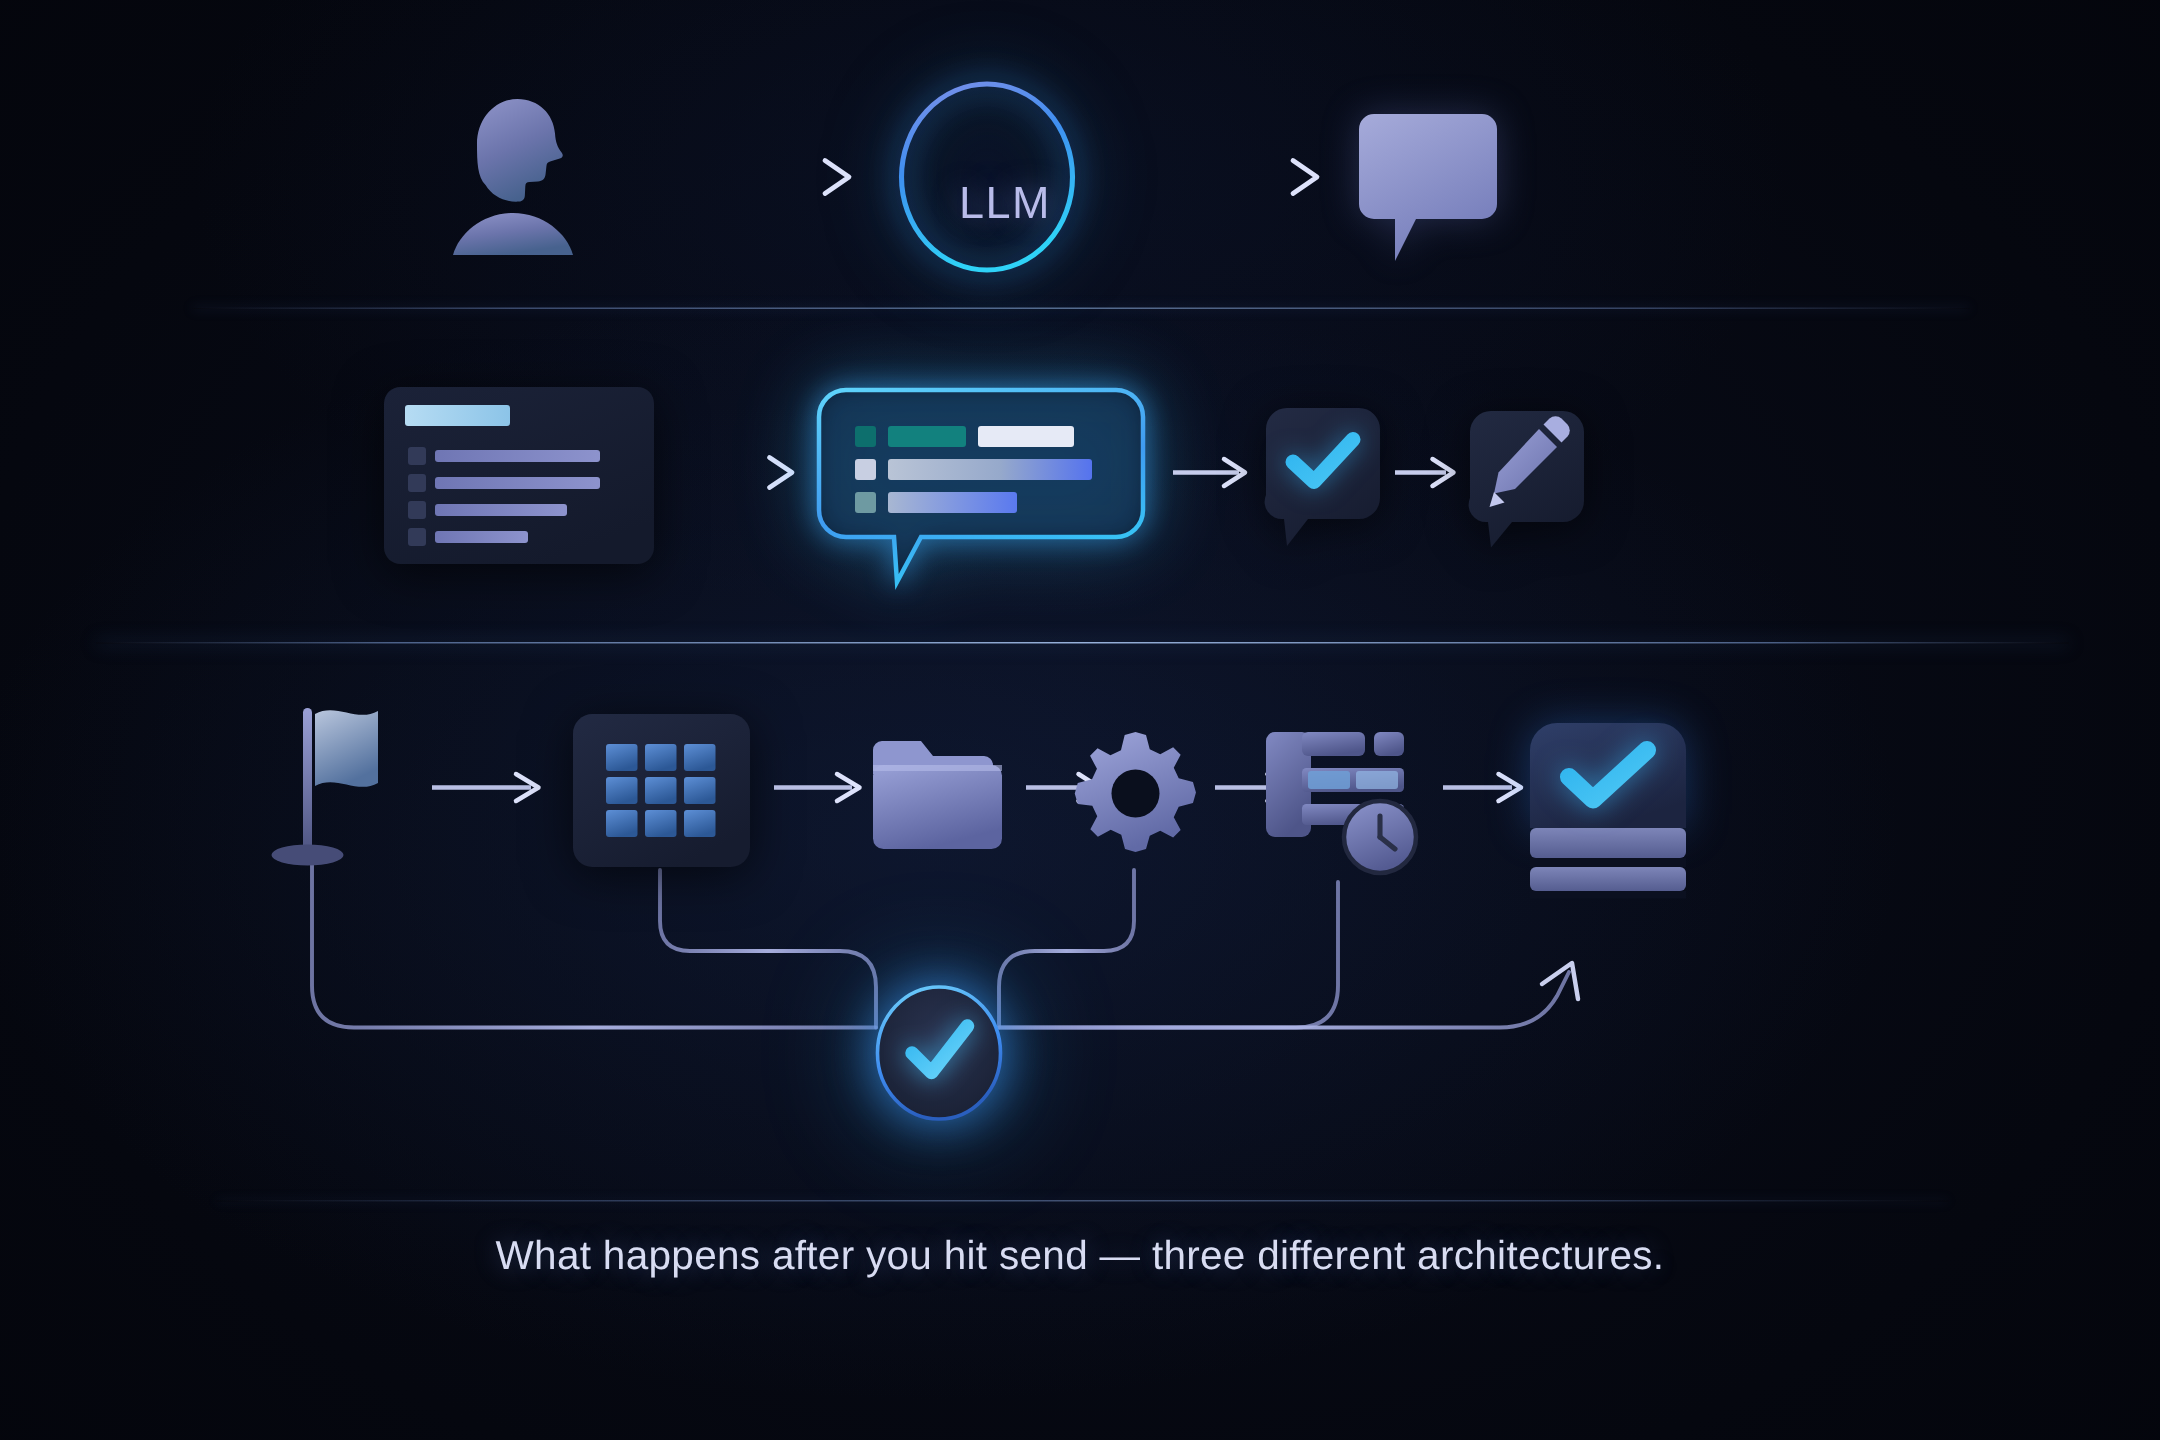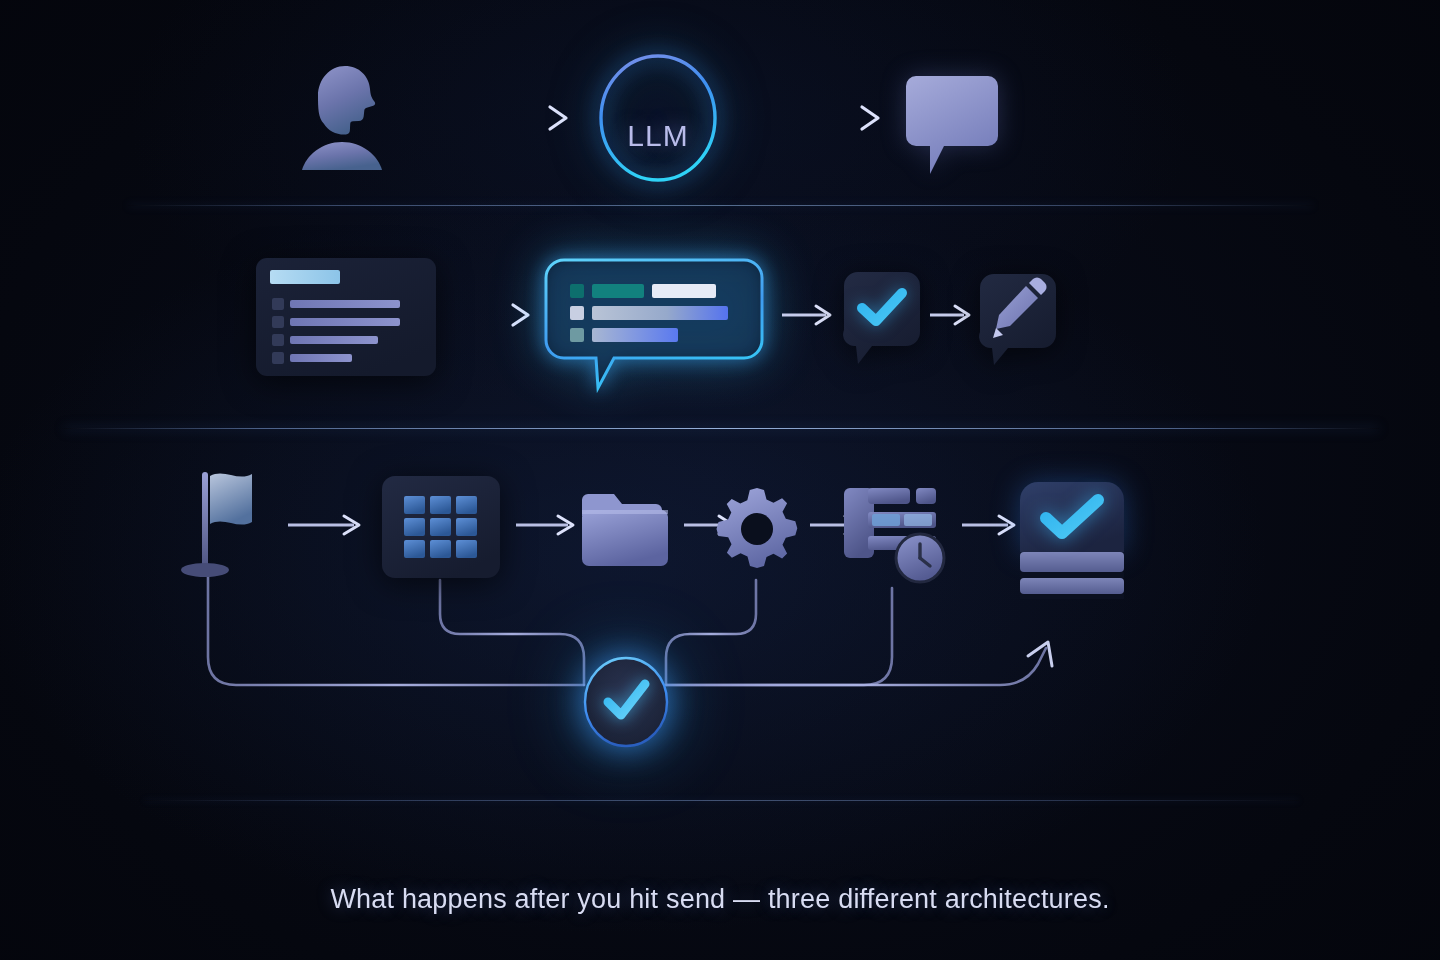--- a/index.html
+++ b/index.html
@@ -77,21 +77,21 @@
           </radialGradient>
           <linearGradient id="gRing" x1="0" y1="0" x2="0.3" y2="1">
             <stop offset="0%" stop-color="#7e8fe8"></stop>
             <stop offset="45%" stop-color="#3f8ff0"></stop>
             <stop offset="100%" stop-color="#2fd2f7"></stop>
           </linearGradient>
         </defs>
         <ellipse cx="64" cy="70" rx="57" ry="62" fill="url(#gLLMfill)"></ellipse>
         <ellipse cx="64" cy="70" rx="57" ry="62" fill="none" stroke="url(#gRing)" stroke-width="3.4" style="filter:drop-shadow(0 0 10px rgba(60,150,250,.85)) drop-shadow(0 0 22px rgba(50,190,250,.5));"></ellipse>
       </svg>
-      <div class="abs label-llm" style="left:0;top:71px;width:128px;text-align:center;">LLM</div>
+      <div class="abs label-llm" style="left:12px;top:71px;width:128px;text-align:center;">LLM</div>
     </div>
 
     <div class="abs" style="left:742px;top:74px;">
       <svg width="146" height="28" viewBox="0 0 146 28">
         <defs>
           <linearGradient id="gArr2" x1="0" y1="0" x2="1" y2="0">
             <stop offset="0%" stop-color="#6e78b4" stop-opacity=".25"></stop>
             <stop offset="45%" stop-color="#c3c9ee" stop-opacity=".95"></stop>
             <stop offset="100%" stop-color="#dde2fb"></stop>
           </linearGradient>
@@ -463,15 +463,15 @@
             <stop offset="0%" stop-color="#2fb4ef"></stop>
             <stop offset="100%" stop-color="#6ed6fb"></stop>
           </linearGradient>
         </defs>
         <ellipse cx="44" cy="46" rx="41" ry="44" fill="url(#gHub)" stroke="url(#gHubRing)" stroke-width="2.4" style="filter:drop-shadow(0 0 16px rgba(60,150,245,.7)) drop-shadow(0 0 34px rgba(50,180,250,.35));"></ellipse>
         <polyline points="26,46 39,59 63,28" fill="none" stroke="url(#gChk3)" stroke-width="9" stroke-linecap="round" stroke-linejoin="round" style="filter:drop-shadow(0 0 8px rgba(70,190,250,.7));"></polyline>
       </svg>
     </div>
   </div>
 
-  <div class="abs caption" style="left:0;top:884px;width:1440px;text-align:center;">What happens after you hit send — three different architectures.</div>
+  <div class="abs caption" style="left:0;top:822px;width:1440px;text-align:center;">What happens after you hit send — three different architectures.</div>
 
 </div>
 
 </body></html>

